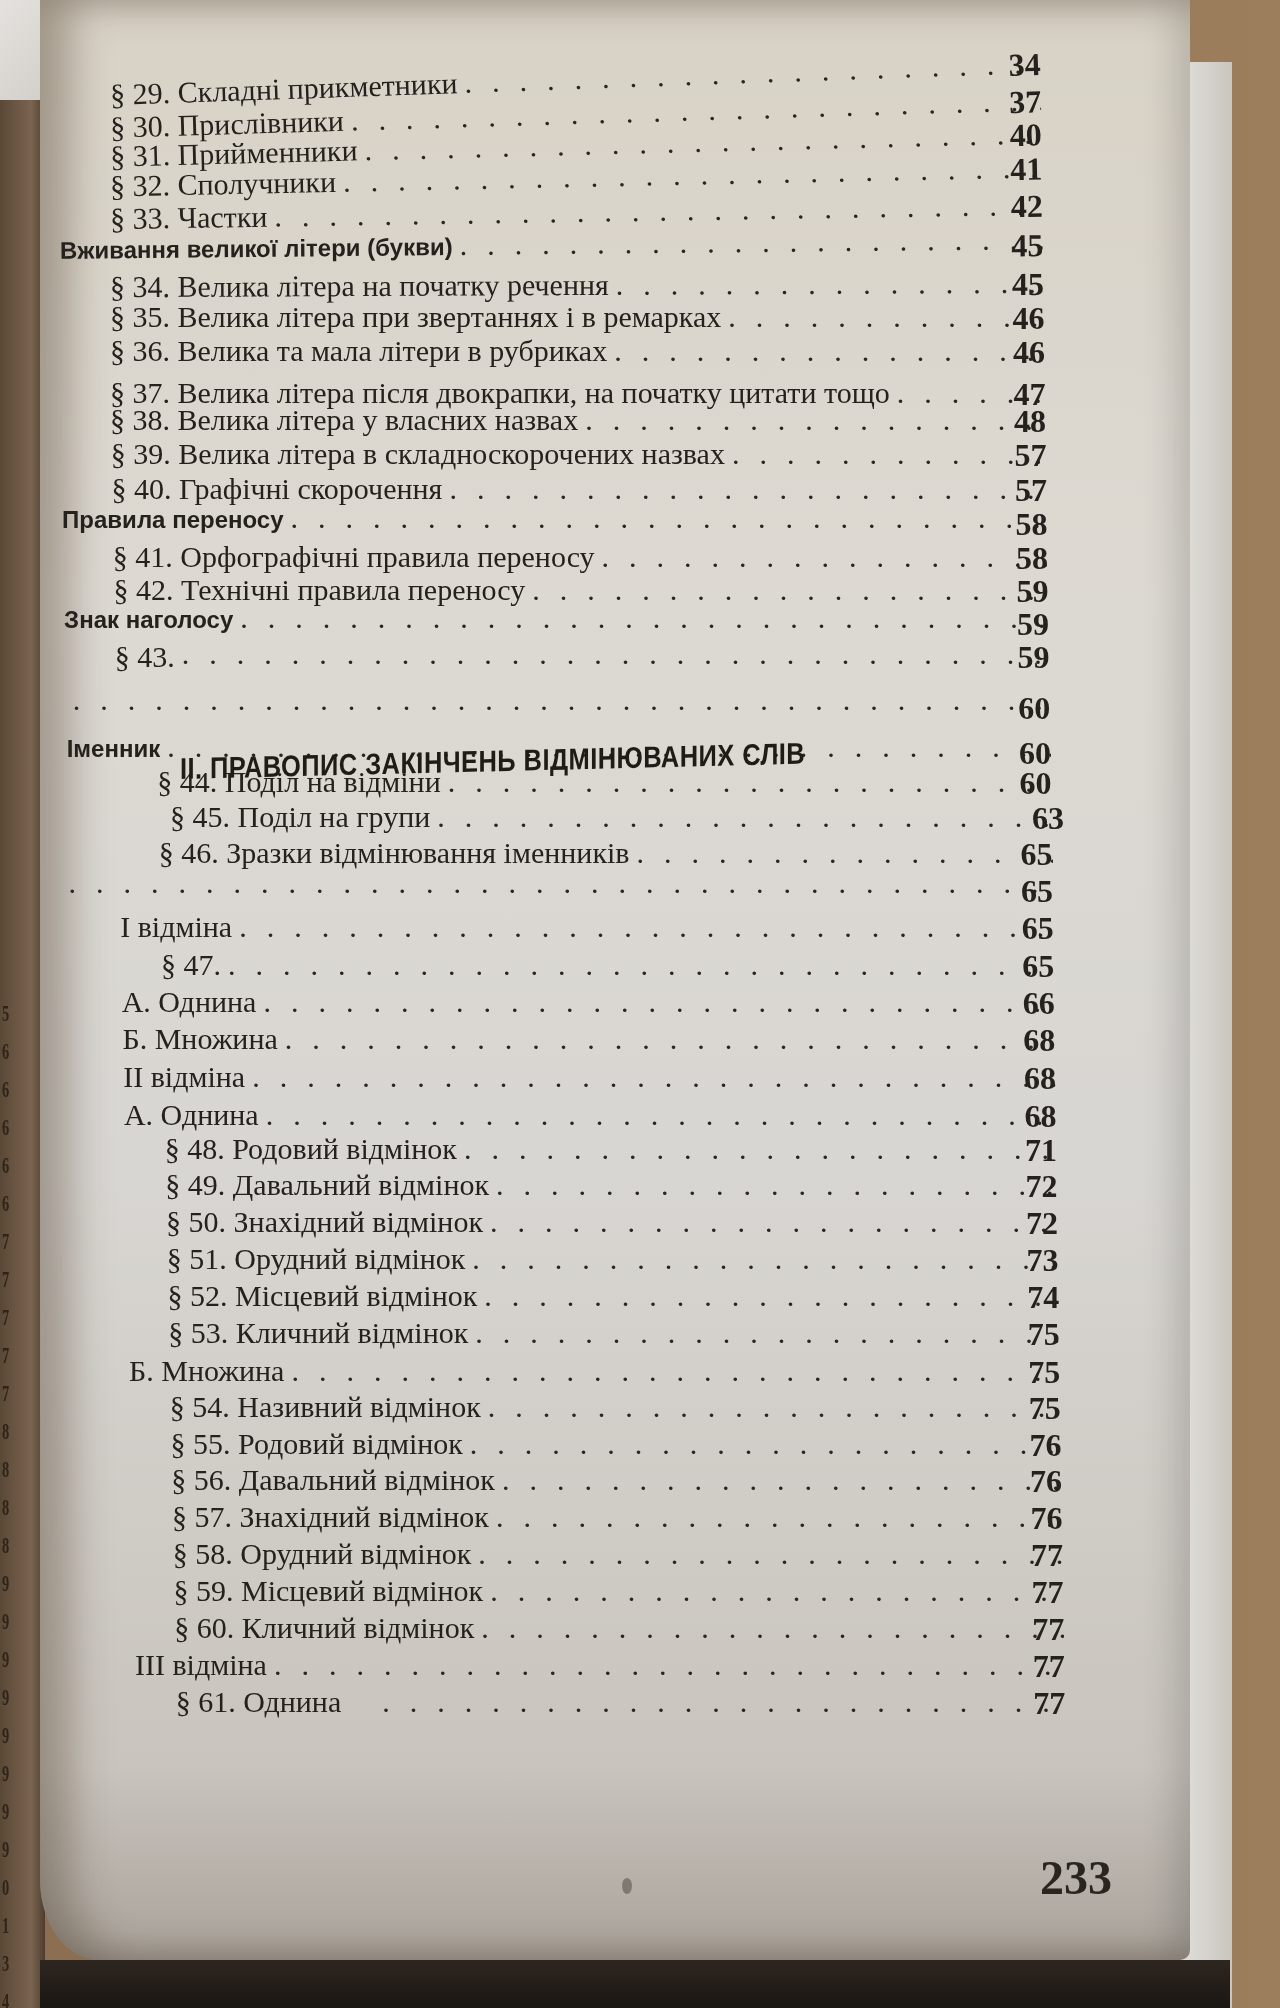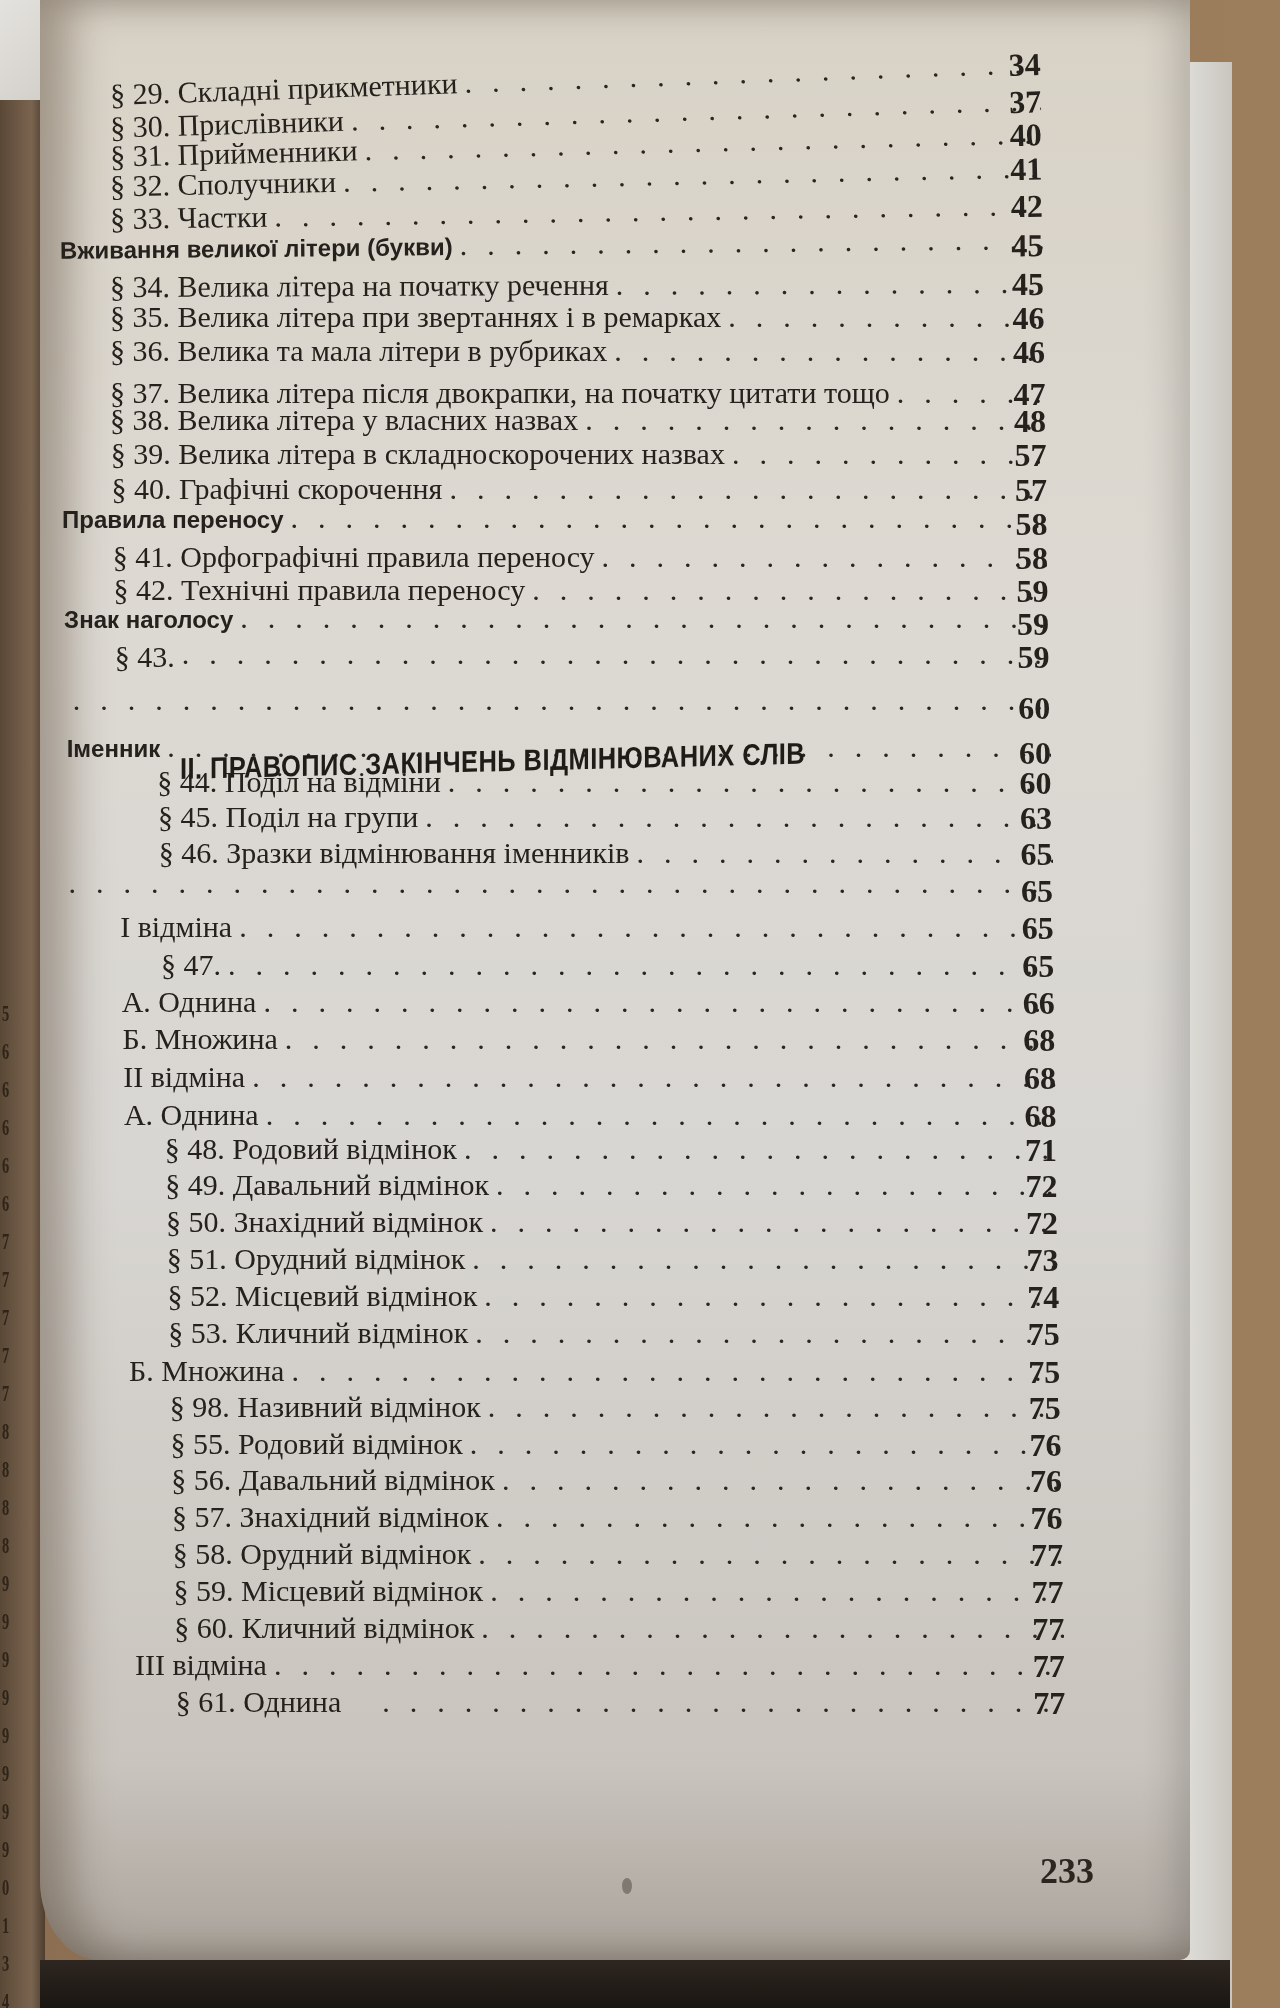--- a/index.html
+++ b/index.html
@@ -64,21 +64,21 @@
     font-weight: bold; color: #1f1b17; font-size: 30px;
     transform: scaleX(0.85) skewY(-1.2deg); transform-origin: left;
     letter-spacing: 0.5px;
   }
   .side-heading {
     font-family: "Liberation Sans", "DejaVu Sans", sans-serif; font-weight: bold;
     font-size: 24px;
   }
   .folio {
     position: absolute; left: 1040px; top: 1850px;
-    font-size: 36px; font-weight: bold; color: #2a251f;
+    font-size: 48px; font-weight: bold; color: #2a251f;
   }
   .stain {
     position: absolute; left: 622px; top: 1878px; width: 10px; height: 16px;
     border-radius: 50%; background: #6a625a; opacity: 0.7;
   }
 </style>
 </head>
 <body>
 
 <div class="bg-wood"></div>
@@ -217,21 +217,21 @@
     <div class="row" style="top: 735px; left: 66.7px; width: 984.325px;">
       <span class="label side-heading">Іменник</span>
       <span class="leader">................................................................................</span>
       <span class="pg">60</span>
     </div>
     <div class="row" style="top: 765px; left: 157.3px; width: 894.175px;">
       <span class="label">§ 44. Поділ на відміни</span>
       <span class="leader">................................................................................</span>
       <span class="pg">60</span>
     </div>
-    <div class="row" style="top: 800px; left: 158px; width: 894px;">
+    <div class="row" style="top: 800px; left: 170px; width: 894px;">
       <span class="label">§ 45. Поділ на групи</span>
       <span class="leader">................................................................................</span>
       <span class="pg">63</span>
     </div>
     <div class="row" style="top: 836px; left: 158.72px; width: 893.82px;">
       <span class="label">§ 46. Зразки відмінювання іменників</span>
       <span class="leader">................................................................................</span>
       <span class="pg">65</span>
     </div>
     <div class="row" style="top: 873px; left: 69.46px; width: 983.635px;">
@@ -297,21 +297,21 @@
       <span class="label">§ 53. Кличний відмінок</span>
       <span class="leader">................................................................................</span>
       <span class="pg">75</span>
     </div>
     <div class="row" style="top: 1354px; left: 129.08px; width: 931.23px;">
       <span class="label">Б. Множина</span>
       <span class="leader">................................................................................</span>
       <span class="pg">75</span>
     </div>
     <div class="row" style="top: 1390px; left: 169.8px; width: 891.05px;">
-      <span class="label">§ 98. Називний відмінок</span>
+      <span class="label">§ 54. Називний відмінок</span>
       <span class="leader">................................................................................</span>
       <span class="pg">75</span>
     </div>
     <div class="row" style="top: 1427px; left: 170.54px; width: 890.865px;">
       <span class="label">§ 55. Родовий відмінок</span>
       <span class="leader">................................................................................</span>
       <span class="pg">76</span>
     </div>
     <div class="row" style="top: 1463px; left: 171.26px; width: 890.685px; justify-content: space-between;">
       <span class="label">§ 56. Давальний відмінок</span>

